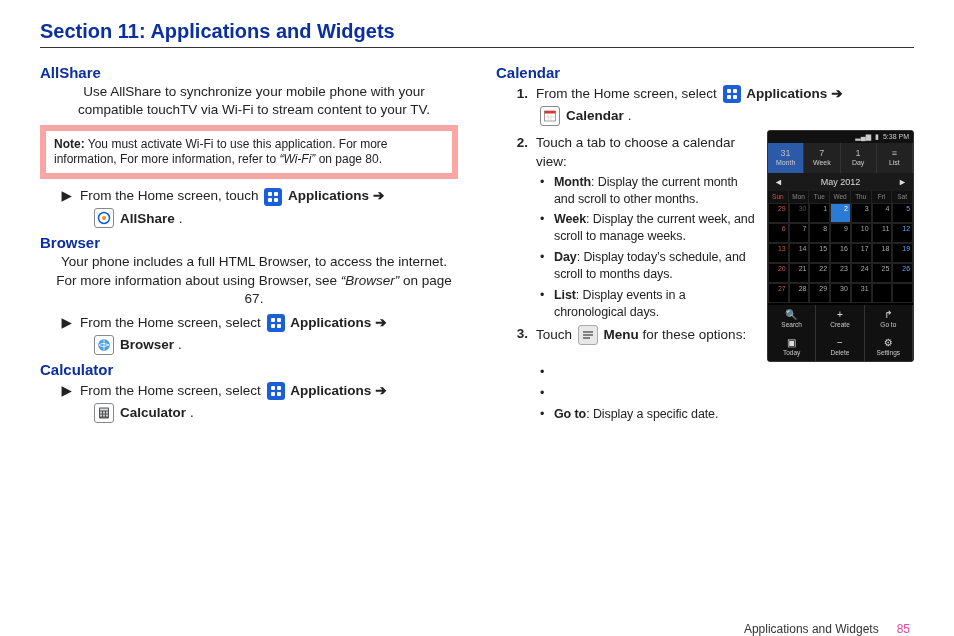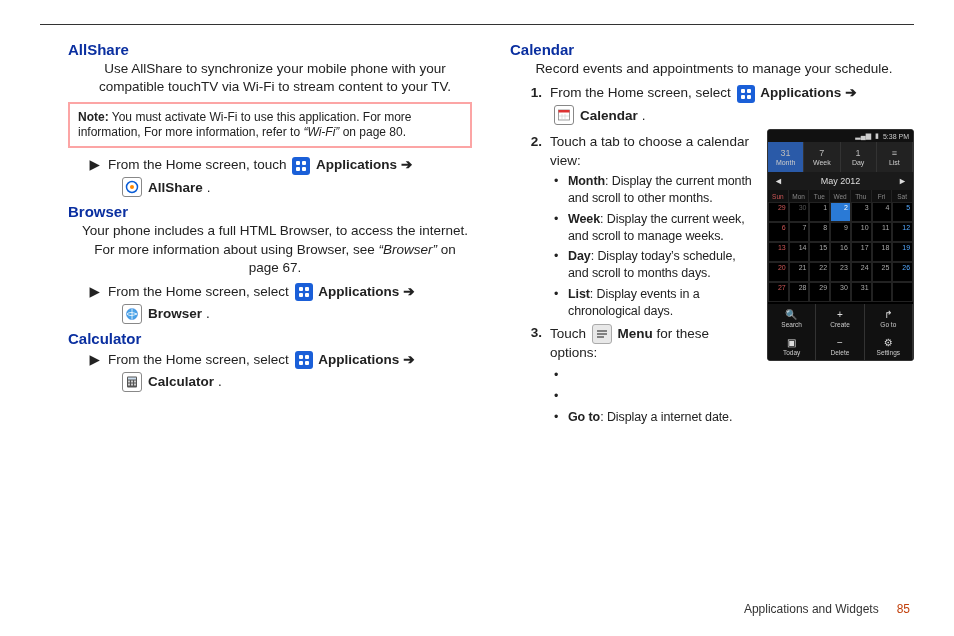--- a/index.html
+++ b/index.html
@@ -26,41 +26,40 @@
     margin: 0 0 4px 0;
     font-family: Arial, sans-serif;
   }
   .hr {
     border-top: 1px solid #333;
     margin: 4px 0 10px 0;
   }
   .columns {
     display: flex;
     gap: 38px;
-    margin-left: 28px;
   }
   .col {
     flex: 1;
     min-width: 0;
   }
   h2.topic {
     color: #0a2fa0;
     font-size: 15px;
     font-weight: bold;
     margin: 6px 0 2px 0;
     font-family: Arial, sans-serif;
   }
   .body {
     font-size: 13.5px;
     line-height: 1.35;
     margin: 0 0 6px 10px;
     text-align: center;
   }
   .note-box {
-    border: 2px solid #fca5a5;
+    border: 6px solid #fca5a5;
     padding: 6px 8px;
     font-size: 12px;
     line-height: 1.25;
     margin: 6px 0 8px 0;
     font-family: Arial, sans-serif;
   }
   .note-box .note-label { font-weight: bold; }
   .note-box .ref-italic { font-style: italic; }
   .step-row {
     display: flex;
@@ -249,34 +248,35 @@
     align-items: center;
     justify-content: center;
     height: 28px;
     border-right: 1px solid #333;
     font-size: 6.5px;
     gap: 1px;
   }
   .phone-act span.ic { font-size: 10px; color:#ddd; }
   .footer {
     position: absolute;
-    bottom: 20px;
+    bottom: 0;
     right: 44px;
     font-size: 12px;
     color: #333;
     display: flex;
     gap: 18px;
     align-items: baseline;
   }
-  .footer .pg { font-size: 12px; color:#c2410c; }
+  .footer .pg { font-size: 12px; color:#ec4899; }
 </style>
 </head>
 <body>
 
 <div class="page">
+  <h1 class="section-title">Section 11: Applications and Widgets</h1>
   <div class="hr"></div>
 
   <div class="columns">
 
     <div class="col">
 
       <h2 class="topic">AllShare</h2>
       <p class="body">Use AllShare to synchronize your mobile phone with your compatible touchTV via Wi-Fi to stream content to your TV.</p>
 
       <div class="note-box">
@@ -374,21 +374,20 @@
               <rect x="9" y="8.5" width="2" height="2" fill="#ccc"></rect>
             </svg>
         </span>
         <span class="bold">Calculator</span>
           <span>.</span>
       </div>
     </div>
 
     <div class="col">
       <h2 class="topic">Calendar</h2>
-      <p class="body" style="margin-left:4px">Record events and appointments to manage your schedule.</p>
 
       <div class="step-row">
         <span class="step-num">1.</span>
         <span class="step-content">
           <span>From the Home screen, select </span>
           <span class="icon icon-apps">
             <svg width="12" height="12" viewBox="0 0 12 12">
                 <rect x="1" y="1" width="4" height="4" fill="#fff" rx="1"></rect>
                 <rect x="7" y="1" width="4" height="4" fill="#fff" rx="1"></rect>
                 <rect x="1" y="7" width="4" height="4" fill="#fff" rx="1"></rect>
@@ -574,21 +573,21 @@
 
       <div class="sub-bullets">
         <div class="bi">
             <span class="dot">•</span>
           </div>
         <div class="bi">
             <span class="dot">•</span>
           </div>
         <div class="bi">
             <span class="dot">•</span>
-            <span><span class="bold">Go to</span><span>: Display a internet date.</span></span>
+            <span><span class="bold">Go to</span><span>: Display a specific date.</span></span>
           </div>
       </div>
     </div>
   </div>
 
   <div class="footer">
     <span>Applications and Widgets</span>
     <span class="pg">85</span>
   </div>
 </div>

